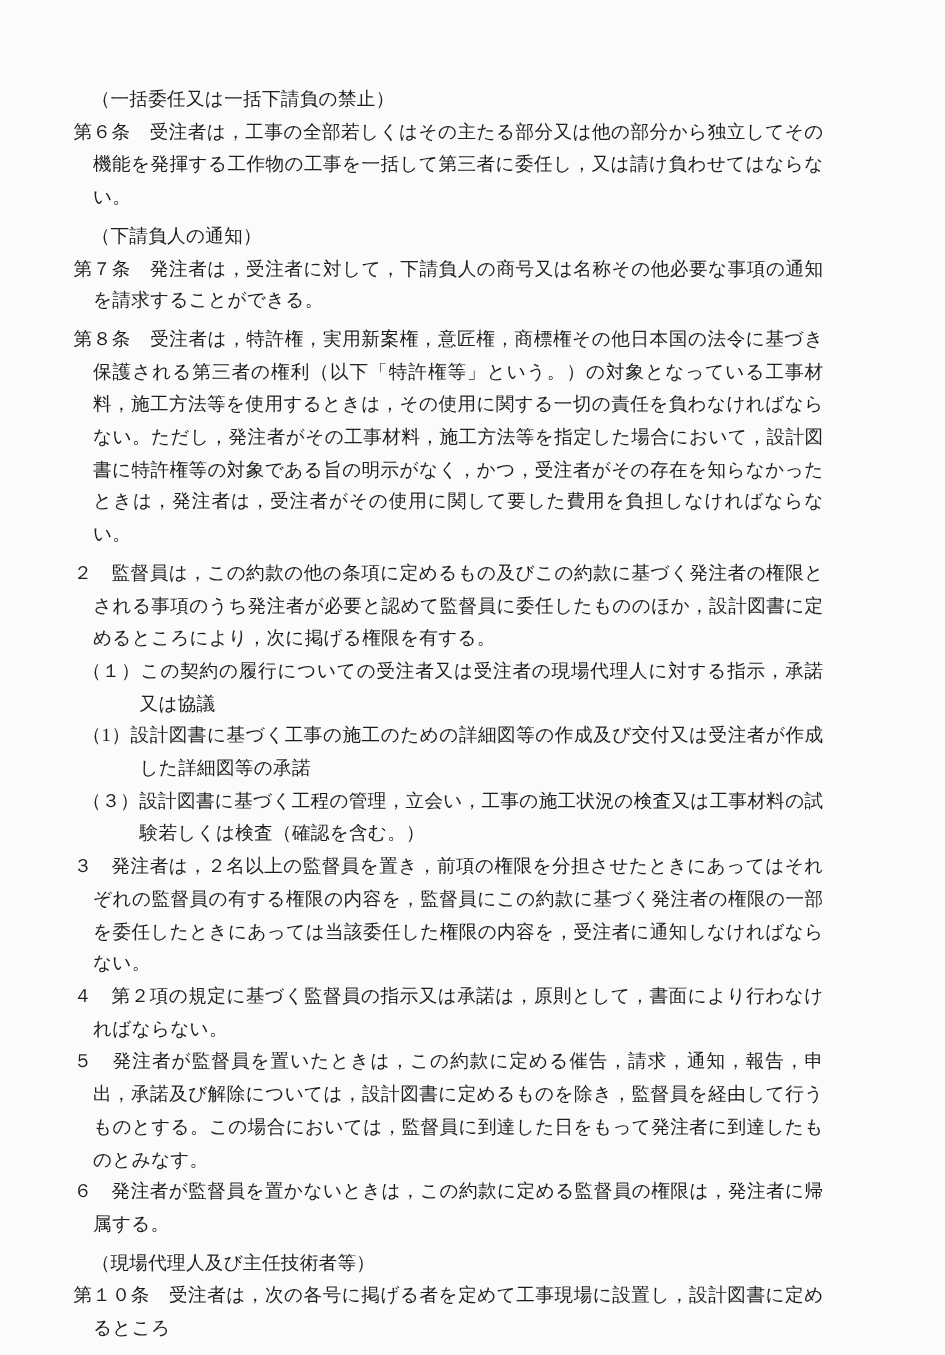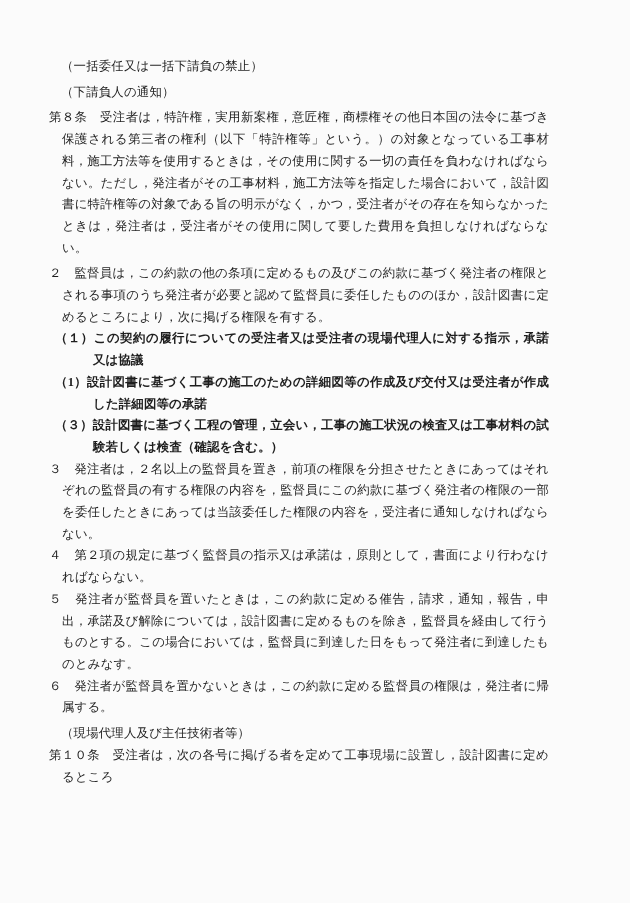--- a/index.html
+++ b/index.html
@@ -37,36 +37,37 @@
   }
   
   .doc-body p.para {
     padding-left: 13px;
     text-indent: -13px;
   }
   
   .doc-body p.item {
     padding-left: 44px;
     text-indent: -38px;
-    font-weight: bold;
   }
   .doc-body section + section {
     margin-top: 4px;
   }
 </style>
 </head>
 <body style="background: rgb(251, 251, 251);">
 
 <div class="page">
   <div class="doc-body" style="color: rgb(30, 30, 30);">
       <section>
         <p class="heading">（一括委任又は一括下請負の禁止）</p>
+        <p class="para">第６条　受注者は，工事の全部若しくはその主たる部分又は他の部分から独立してその機能を発揮する工作物の工事を一括して第三者に委任し，又は請け負わせてはならない。</p>
       </section>
       <section>
         <p class="heading">（下請負人の通知）</p>
+        <p class="para">第７条　発注者は，受注者に対して，下請負人の商号又は名称その他必要な事項の通知を請求することができる。</p>
       </section>
       <section>
         <p class="para">第８条　受注者は，特許権，実用新案権，意匠権，商標権その他日本国の法令に基づき保護される第三者の権利（以下「特許権等」という。）の対象となっている工事材料，施工方法等を使用するときは，その使用に関する一切の責任を負わなければならない。ただし，発注者がその工事材料，施工方法等を指定した場合において，設計図書に特許権等の対象である旨の明示がなく，かつ，受注者がその存在を知らなかったときは，発注者は，受注者がその使用に関して要した費用を負担しなければならない。</p>
       </section>
       <section>
         <p class="para">２　監督員は，この約款の他の条項に定めるもの及びこの約款に基づく発注者の権限とされる事項のうち発注者が必要と認めて監督員に委任したもののほか，設計図書に定めるところにより，次に掲げる権限を有する。</p>
         <p class="item">（１）この契約の履行についての受注者又は受注者の現場代理人に対する指示，承諾又は協議</p>
         <p class="item">（1）設計図書に基づく工事の施工のための詳細図等の作成及び交付又は受注者が作成した詳細図等の承諾</p>
         <p class="item">（３）設計図書に基づく工程の管理，立会い，工事の施工状況の検査又は工事材料の試験若しくは検査（確認を含む。）</p>
         <p class="para">３　発注者は，２名以上の監督員を置き，前項の権限を分担させたときにあってはそれぞれの監督員の有する権限の内容を，監督員にこの約款に基づく発注者の権限の一部を委任したときにあっては当該委任した権限の内容を，受注者に通知しなければならない。</p>

